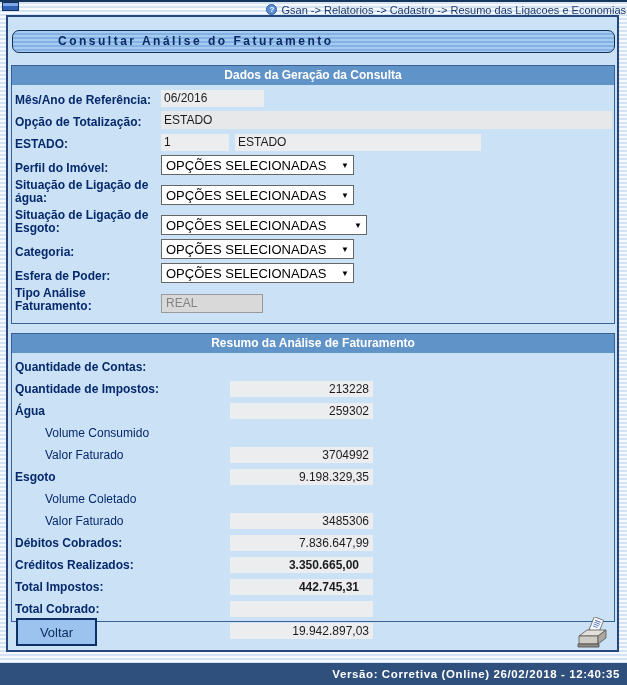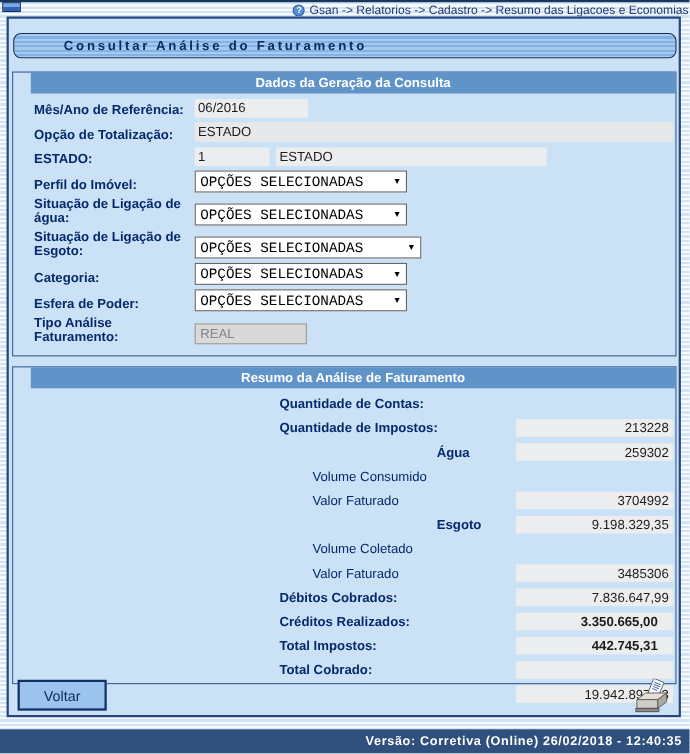--- a/index.html
+++ b/index.html
@@ -31,21 +31,21 @@
   }
   .titlebar {
     position:absolute; left:4px; top:13px; width:603px; height:23px;
     border:1px solid #122f57; border-radius:7px;
     background:repeating-linear-gradient(180deg,#a6cbf1 0 2px,#85b1e2 2px 4px);
     color:#0a2a63; font-weight:bold; font-size:12px; letter-spacing:2.5px;
     line-height:21px; padding-left:45px;
   }
   .section {
     position:absolute; left:3px; width:604px;
-    border:1px solid #3a5f95; background:#cbe1f6;padding-left:16px;
+    border:1px solid #3a5f95; background:#cbe1f6;
   }
   .sec-dados  { top:48px;  height:259px; }
   .sec-resumo { top:316px; height:289px; }
   .sec-header {
     height:19px; background:#6093c8; color:#fff;
     font-weight:bold; font-size:12px; text-align:center; line-height:19px;
   }
   
   .f-row { display:flex; align-items:flex-end; margin:4px 2px 0 3px; min-height:18px; }
   .f-lbl { width:146px; flex:none; font-weight:bold; color:#06296b; font-size:12px; line-height:13px; }
@@ -59,28 +59,28 @@
   .w-name  { width:246px; }
   .disabled-box {
     width:102px; height:19px; line-height:17px; background:#d9d9d9;
     border:1px solid #9a9a9a; color:#838383; font-size:12px; padding:0 4px;
   }
   .sel-wrap { position:relative; display:inline-block; width:193px; height:20px; }
   .sel-wrap.wide { width:206px; }
   .sel-wrap select {
     width:100%; height:20px; font-size:13px; color:#000; background:#fff;
     border:1px solid #666; appearance:none; -webkit-appearance:none;
-    padding:0 18px 0 4px; font-family:Liberation Mono, monospace;
+    padding:0 18px 0 4px; font-family:Liberation Sans, sans-serif;
   }
   .sel-arrow {
     position:absolute; right:5px; top:50%; transform:translateY(-50%);
     font-size:8px; color:#000; pointer-events:none;
   }
   
-  .r-row { display:flex; align-items:center; height:17px; margin:5px 2px 0 3px;justify-content:flex-end; }
+  .r-row { display:flex; align-items:center; height:17px; margin:5px 2px 0 3px; }
   .r-lbl { width:215px; flex:none; font-weight:bold; color:#06296b; font-size:12px; }
   .r-lbl.indent { padding-left:30px; font-weight:normal; }
   .r-box {
     width:143px; height:16px; line-height:16px; background:#ecedef;
     font-size:12px; color:#1c1c1c; text-align:right; padding:0 4px;margin-top:44px;
   }
   .r-box.boldval { font-weight:bold; padding-right:14px; }
   
   .voltar-btn {
     position:absolute; left:8px; bottom:4px; width:81px; height:28px;

